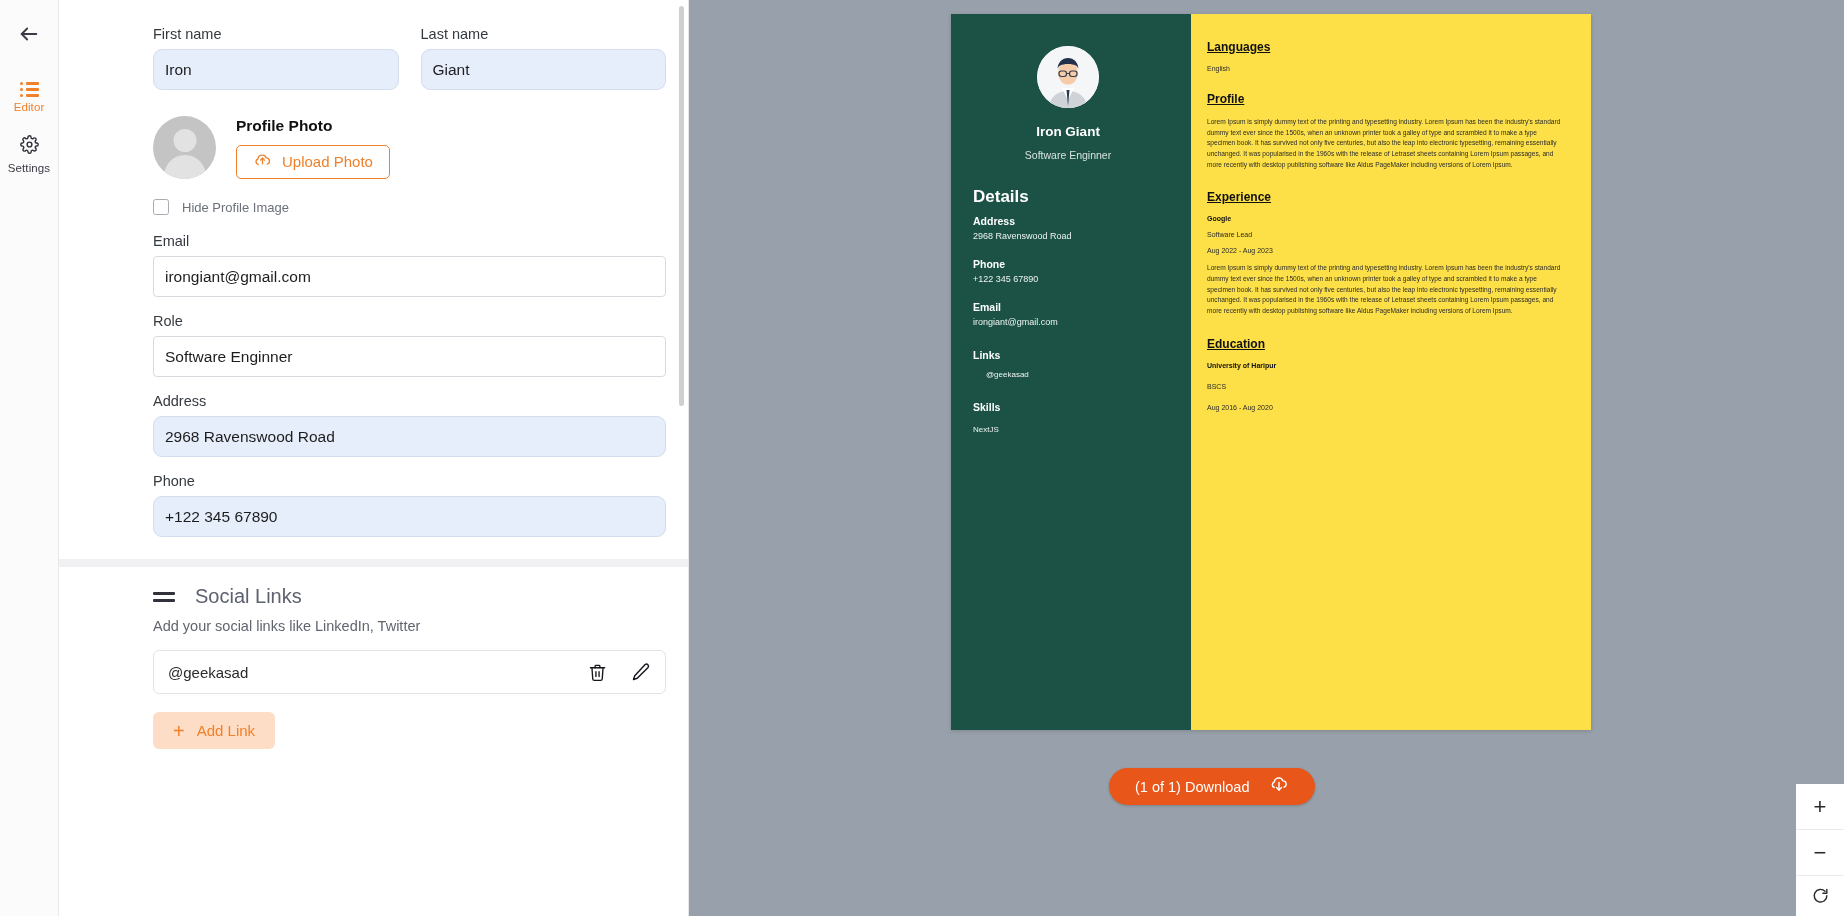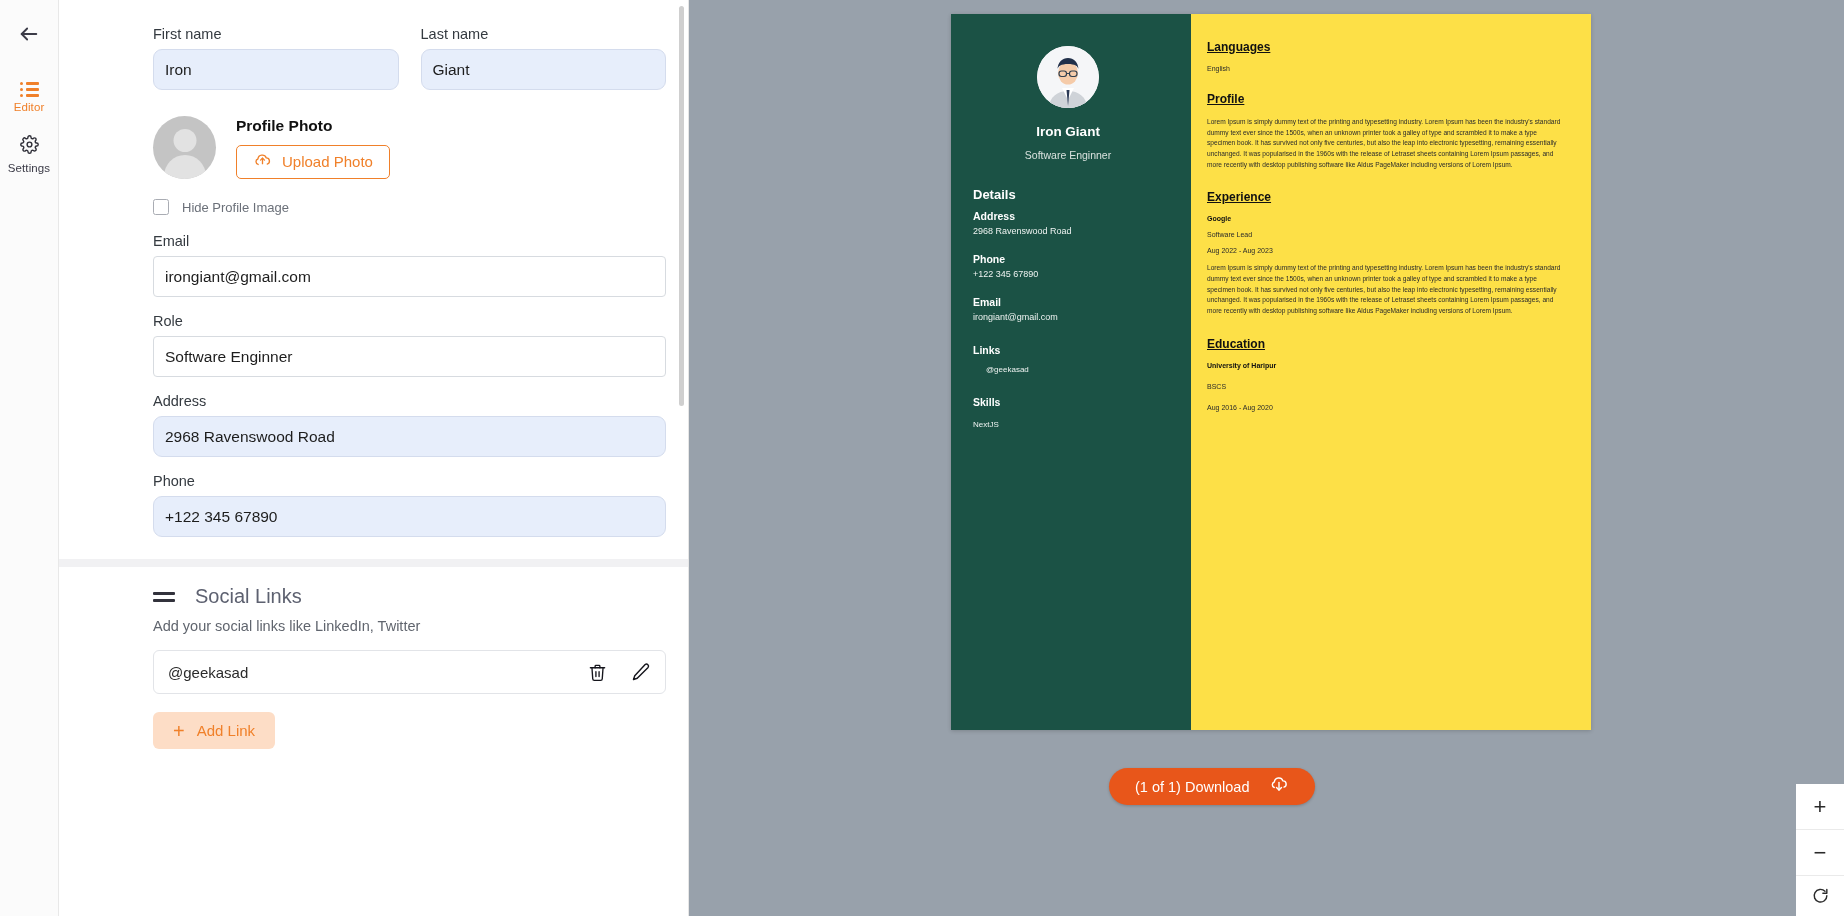--- a/index.html
+++ b/index.html
@@ -136,21 +136,21 @@
   }
   .paper-left {
     width: 240px; background: #1b5245; color: #fff; padding: 24px 28px 0 22px;
   }
   .cv-avatar {
     width: 62px; height: 62px; border-radius: 50%; margin: 8px auto 16px auto;
     background: #f5f6f8; position: relative; overflow: hidden;
   }
   .cv-name { text-align: center; font-size: 13.5px; font-weight: bold; margin-bottom: 10px; }
   .cv-role { text-align: center; font-size: 10.5px; color: #d9e2de; margin-bottom: 26px; font-weight: normal; }
-  .cv-h { font-size: 13px; font-weight: bold; margin-bottom: 8px; }
+  .cv-h { font-size: 17px; font-weight: bold; margin-bottom: 8px; }
   .cv-block { margin-bottom: 17px; }
   .cv-k { font-size: 10.5px; font-weight: bold; margin-bottom: 4px; }
   .cv-v { font-size: 9px; color: #eef3f1; }
   .cv-sub { font-size: 8px; color: #eef3f1; padding-left: 13px; }
   .cv-skill { font-size: 8px; color: #eef3f1; }
 
   .paper-right { flex: 1; background: #fde047; padding: 26px 26px 0 16px; }
   .r-h {
     font-size: 12px; font-weight: bold; color: #111; text-decoration: underline;
     margin-bottom: 11px;

